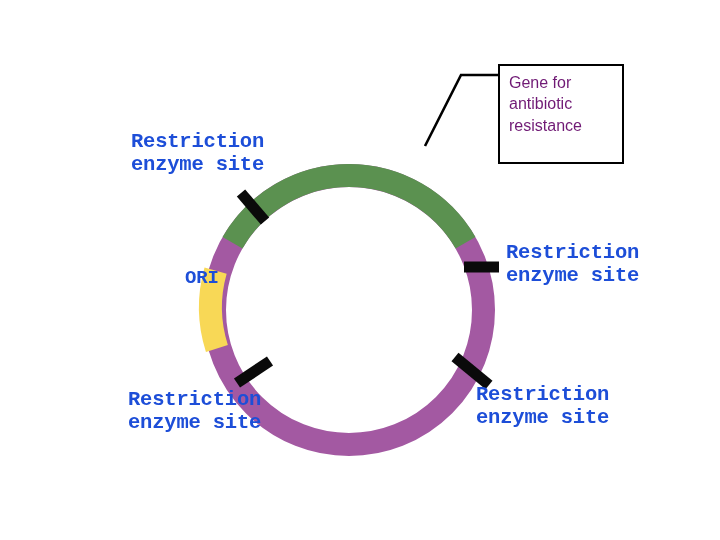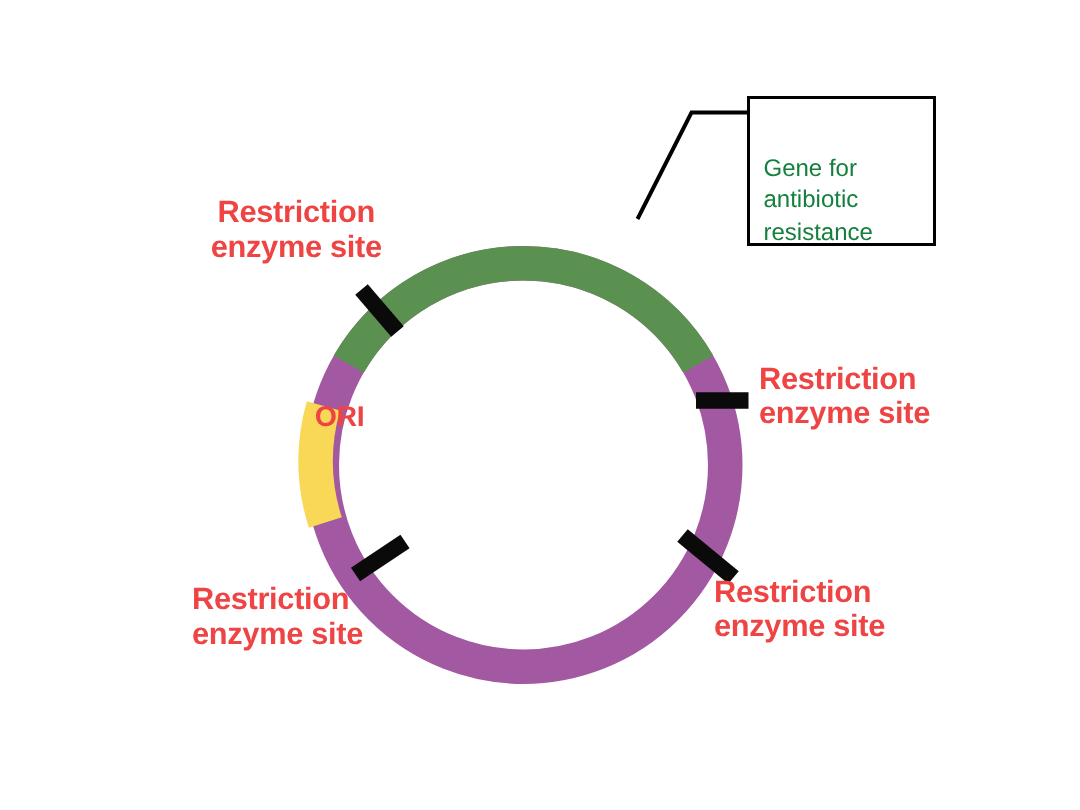--- a/index.html
+++ b/index.html
@@ -18,23 +18,23 @@
   }
   #plasmid-svg {
     position: absolute;
     left: 0;
     top: 0;
     width: 720px;
     height: 540px;
   }
   .ring-label {
     position: absolute;
-    font-family: Liberation Sans, sans-serif;
+    font-family: Liberation Mono, monospace;
     font-weight: bold;
-    color: #ef4444;
+    color: #1d4ed8;
     line-height: 1.13;
     text-align: center;
     white-space: pre-line;
     letter-spacing: -0.2px;
   }
   .re-label {
     font-size: 20.5px;
   }
   #label-selectable-marker {
     font-size: 21px;
@@ -42,40 +42,39 @@
   #label-ori {
     font-size: 19px;
     font-weight: bold;
   }
   
   #label-re-topleft   { left: 110px; top: 130px;  width: 175px; }
   #label-re-right     { left: 506px; top: 241px;  width: 160px; text-align: left; }
   #label-re-bottomright { left: 476px; top: 383px; width: 165px; text-align: left; }
   #label-re-bottomleft  { left: 128px; top: 388px; width: 165px; text-align: left; }
   #label-selectable-marker { left: 300px; top: 130px; width: 150px; }
-  #label-ori { left: 185px; top: 268px; width: 58px; text-align: right; }
+  #label-ori { left: 185px; top: 268px; width: 58px; text-align: left; }
 
   #callout-box {
     position: absolute;
     left: 498px;
     top: 64px;
     width: 126px;
     height: 100px;
     box-sizing: border-box;
     border: 2px solid #000000;
     background: #ffffff;
     padding: 6px 7px 0 9px;
   }
   #callout-text {
     font-family: "Liberation Sans", sans-serif;
     font-size: 16px;
     line-height: 1.33;
-    color: #15803d;
+    color: #701a75;
     white-space: pre-line;
-    margin-top: 30px;
   }
 </style>
 </head>
 <body>
 
 <div id="stage">
 
   <svg id="plasmid-svg" viewBox="0 0 720 540">
 
     <circle cx="349" cy="310" r="134.5" fill="none" stroke="#a359a2" stroke-width="23"></circle>

